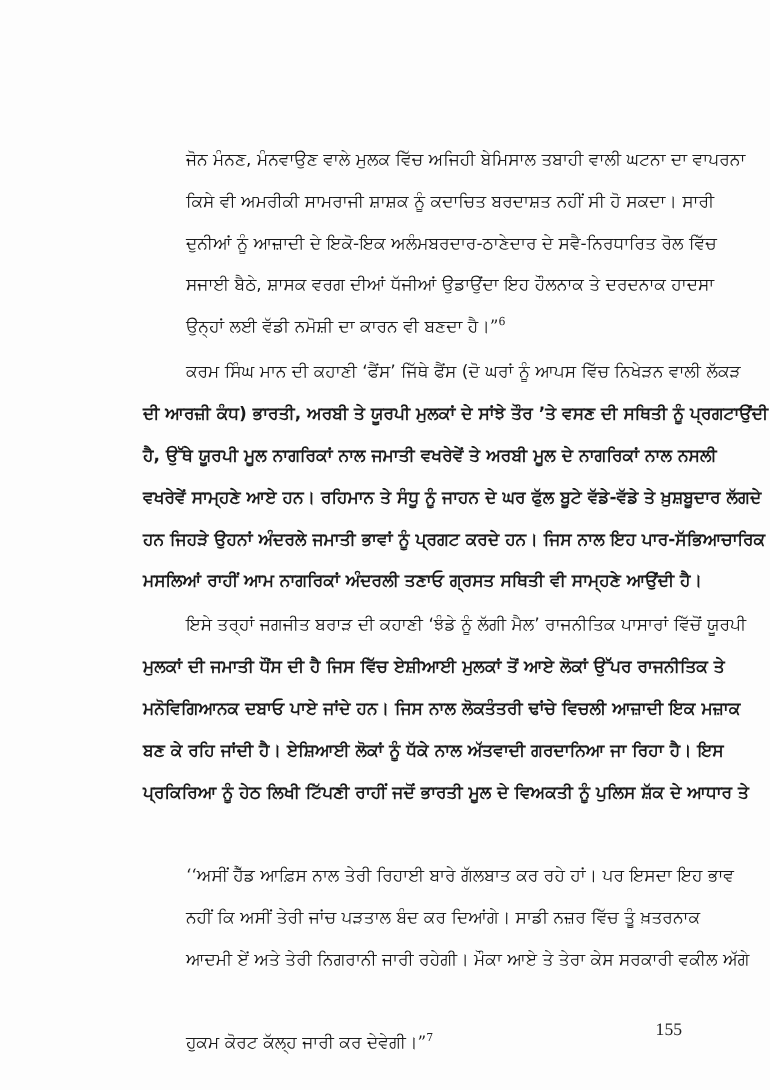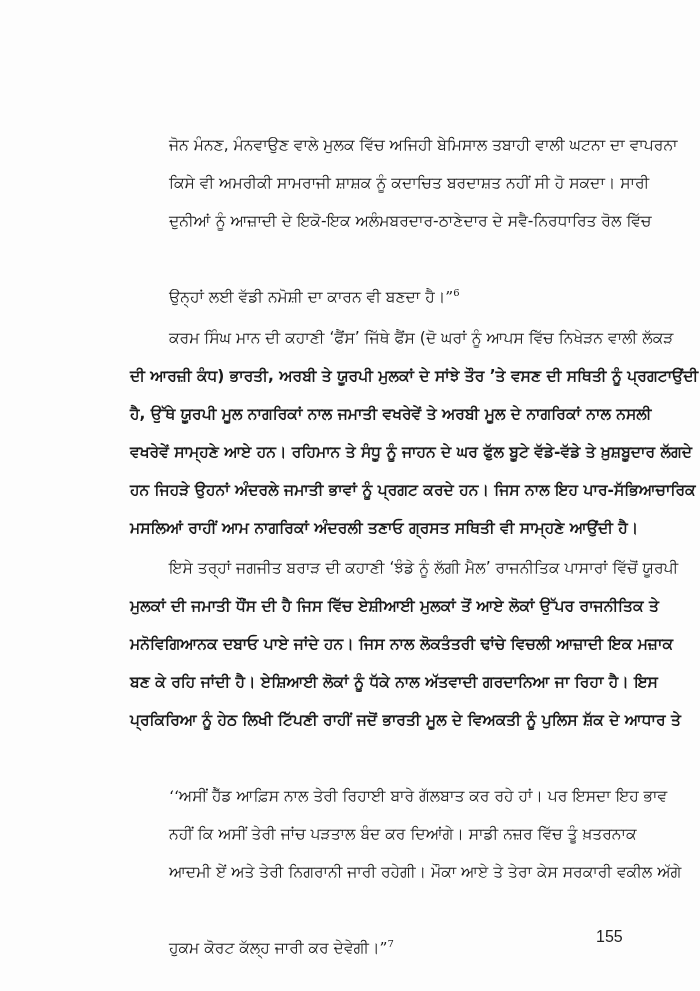--- a/index.html
+++ b/index.html
@@ -27,33 +27,34 @@
     font-family: "DejaVu Serif", "Liberation Serif", serif;
     font-size: 10px;
     vertical-align: top;
     position: relative;
     top: -4px;
   }
   .qmark { font-family: "DejaVu Serif", "Liberation Serif", serif; }
   .pagenum {
     position: absolute;
     left: 572px; top: 928px;
-    font-family: Liberation Sans, sans-serif;
+    font-family: Liberation Serif, serif;
     font-size: 16px;
     color: #222;
   }
 </style>
 </head>
 <body>
 
 <div class="page">
 
   <div class="line body-indent just" style="top:135px">ਜੋਨ ਮੰਨਣ, ਮੰਨਵਾਉਣ ਵਾਲੇ ਮੁਲਕ ਵਿੱਚ ਅਜਿਹੀ ਬੇਮਿਸਾਲ ਤਬਾਹੀ ਵਾਲੀ ਘਟਨਾ ਦਾ ਵਾਪਰਨਾ</div>
   <div class="line body-indent just" style="top:173px">ਕਿਸੇ ਵੀ ਅਮਰੀਕੀ ਸਾਮਰਾਜੀ ਸ਼ਾਸ਼ਕ ਨੂੰ ਕਦਾਚਿਤ ਬਰਦਾਸ਼ਤ ਨਹੀਂ ਸੀ ਹੋ ਸਕਦਾ। ਸਾਰੀ</div>
   <div class="line body-indent just" style="top:211px">ਦੁਨੀਆਂ ਨੂੰ ਆਜ਼ਾਦੀ ਦੇ ਇਕੋ-ਇਕ ਅਲੰਮਬਰਦਾਰ-ਠਾਣੇਦਾਰ ਦੇ ਸਵੈ-ਨਿਰਧਾਰਿਤ ਰੋਲ ਵਿੱਚ</div>
+  <div class="line body-indent just" style="top:249px">ਸਜਾਈ ਬੈਠੇ, ਸ਼ਾਸਕ ਵਰਗ ਦੀਆਂ ਧੱਜੀਆਂ ਉਡਾਉਂਦਾ ਇਹ ਹੌਲਨਾਕ ਤੇ ਦਰਦਨਾਕ ਹਾਦਸਾ</div>
   <div class="line body-indent" style="top:287px">
     <span>ਉਨ੍ਹਾਂ ਲਈ ਵੱਡੀ ਨਮੋਸ਼ੀ ਦਾ ਕਾਰਨ ਵੀ ਬਣਦਾ ਹੈ।</span><span class="qmark">”</span><sup class="fn">6</sup>
   </div>
 
   <div class="line body-indent just" style="top:328px">ਕਰਮ ਸਿੰਘ ਮਾਨ ਦੀ ਕਹਾਣੀ ‘ਫੈਂਸ’ ਜਿੱਥੇ ਫੈਂਸ (ਦੋ ਘਰਾਂ ਨੂੰ ਆਪਸ ਵਿੱਚ ਨਿਖੇੜਨ ਵਾਲੀ ਲੱਕੜ</div>
   <div class="line body-full just" style="top:366px">ਦੀ ਆਰਜ਼ੀ ਕੰਧ) ਭਾਰਤੀ, ਅਰਬੀ ਤੇ ਯੂਰਪੀ ਮੁਲਕਾਂ ਦੇ ਸਾਂਝੇ ਤੌਰ ’ਤੇ ਵਸਣ ਦੀ ਸਥਿਤੀ ਨੂੰ ਪ੍ਰਗਟਾਉਂਦੀ</div>
   <div class="line body-full just" style="top:404px">ਹੈ, ਉੱਥੇ ਯੂਰਪੀ ਮੂਲ ਨਾਗਰਿਕਾਂ ਨਾਲ ਜਮਾਤੀ ਵਖਰੇਵੇਂ ਤੇ ਅਰਬੀ ਮੂਲ ਦੇ ਨਾਗਰਿਕਾਂ ਨਾਲ ਨਸਲੀ</div>
   <div class="line body-full just" style="top:442px">ਵਖਰੇਵੇਂ ਸਾਮ੍ਹਣੇ ਆਏ ਹਨ। ਰਹਿਮਾਨ ਤੇ ਸੰਧੂ ਨੂੰ ਜਾਹਨ ਦੇ ਘਰ ਫੁੱਲ ਬੂਟੇ ਵੱਡੇ-ਵੱਡੇ ਤੇ ਖ਼ੁਸ਼ਬੂਦਾਰ ਲੱਗਦੇ</div>
   <div class="line body-full just" style="top:480px">ਹਨ ਜਿਹੜੇ ਉਹਨਾਂ ਅੰਦਰਲੇ ਜਮਾਤੀ ਭਾਵਾਂ ਨੂੰ ਪ੍ਰਗਟ ਕਰਦੇ ਹਨ। ਜਿਸ ਨਾਲ ਇਹ ਪਾਰ-ਸੱਭਿਆਚਾਰਿਕ</div>
   <div class="line body-full" style="top:518px">ਮਸਲਿਆਂ ਰਾਹੀਂ ਆਮ ਨਾਗਰਿਕਾਂ ਅੰਦਰਲੀ ਤਣਾਓ ਗ੍ਰਸਤ ਸਥਿਤੀ ਵੀ ਸਾਮ੍ਹਣੇ ਆਉਂਦੀ ਹੈ।</div>

